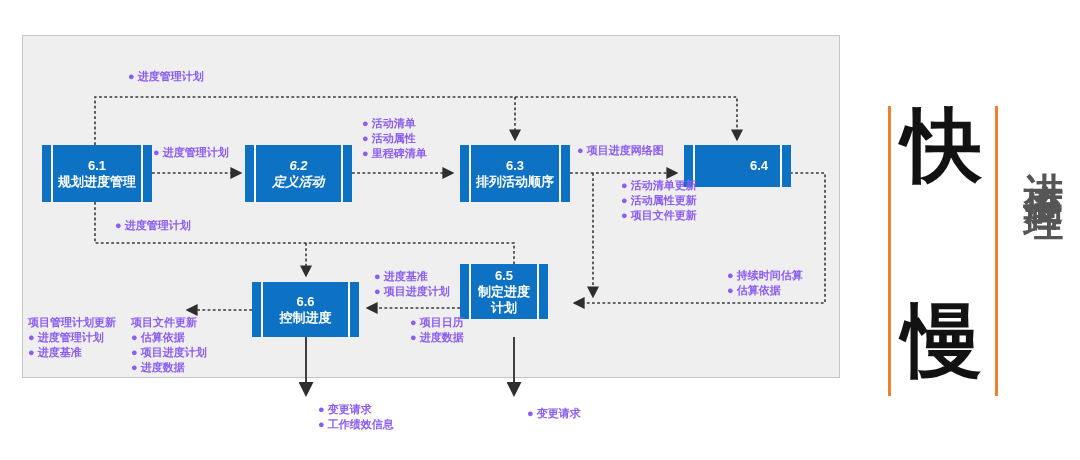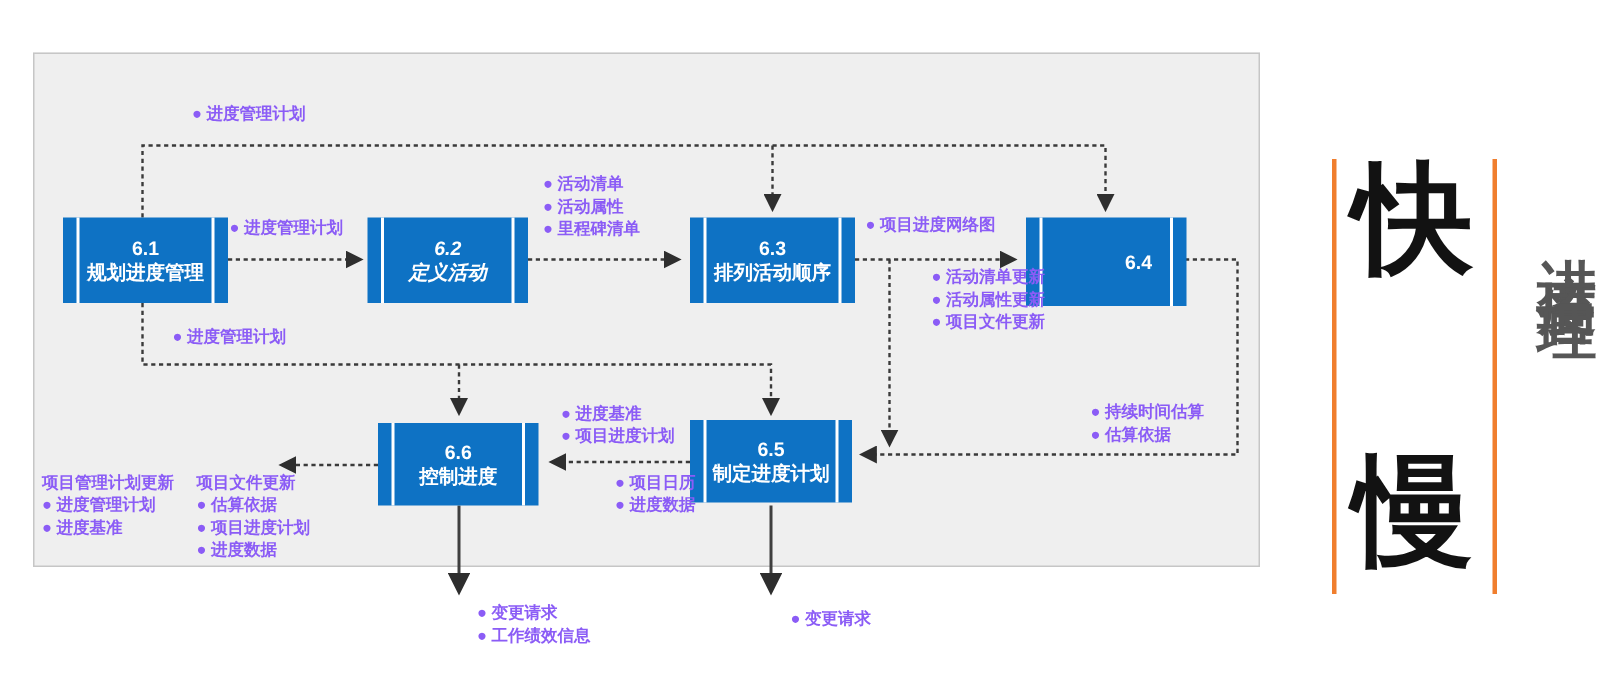--- a/index.html
+++ b/index.html
@@ -75,24 +75,24 @@
     <div class="pname">规划进度管理</div>
   </div>
   <div class="pbox" style="left:245px;top:145px;width:107px;height:57px;font-style:italic;">
     <div class="pid">6.2</div>
     <div class="pname">定义活动</div>
   </div>
   <div class="pbox" style="left:460px;top:145px;width:110px;height:57px;">
     <div class="pid">6.3</div>
     <div class="pname">排列活动顺序</div>
   </div>
-  <div class="pbox" style="left:684px;top:145px;width:107px;height:59px;padding-left:43px;">
+  <div class="pbox" style="left:684px;top:145px;width:107px;height:42px;padding-left:43px;">
     <div class="pid">6.4</div>
   </div>
-  <div class="pbox" style="left:460px;top:280px;width:108px;height:55px;">
+  <div class="pbox" style="left:460px;top:264px;width:88px;height:55px;">
     <div class="pid">6.5</div>
     <div class="pname">制定进度计划</div>
   </div>
   <div class="pbox" style="left:252px;top:282px;width:107px;height:55px;">
     <div class="pid">6.6</div>
     <div class="pname">控制进度</div>
   </div>
 
   <div class="lbl" style="left:128px;top:69px;">
       <div>● 进度管理计划</div>

